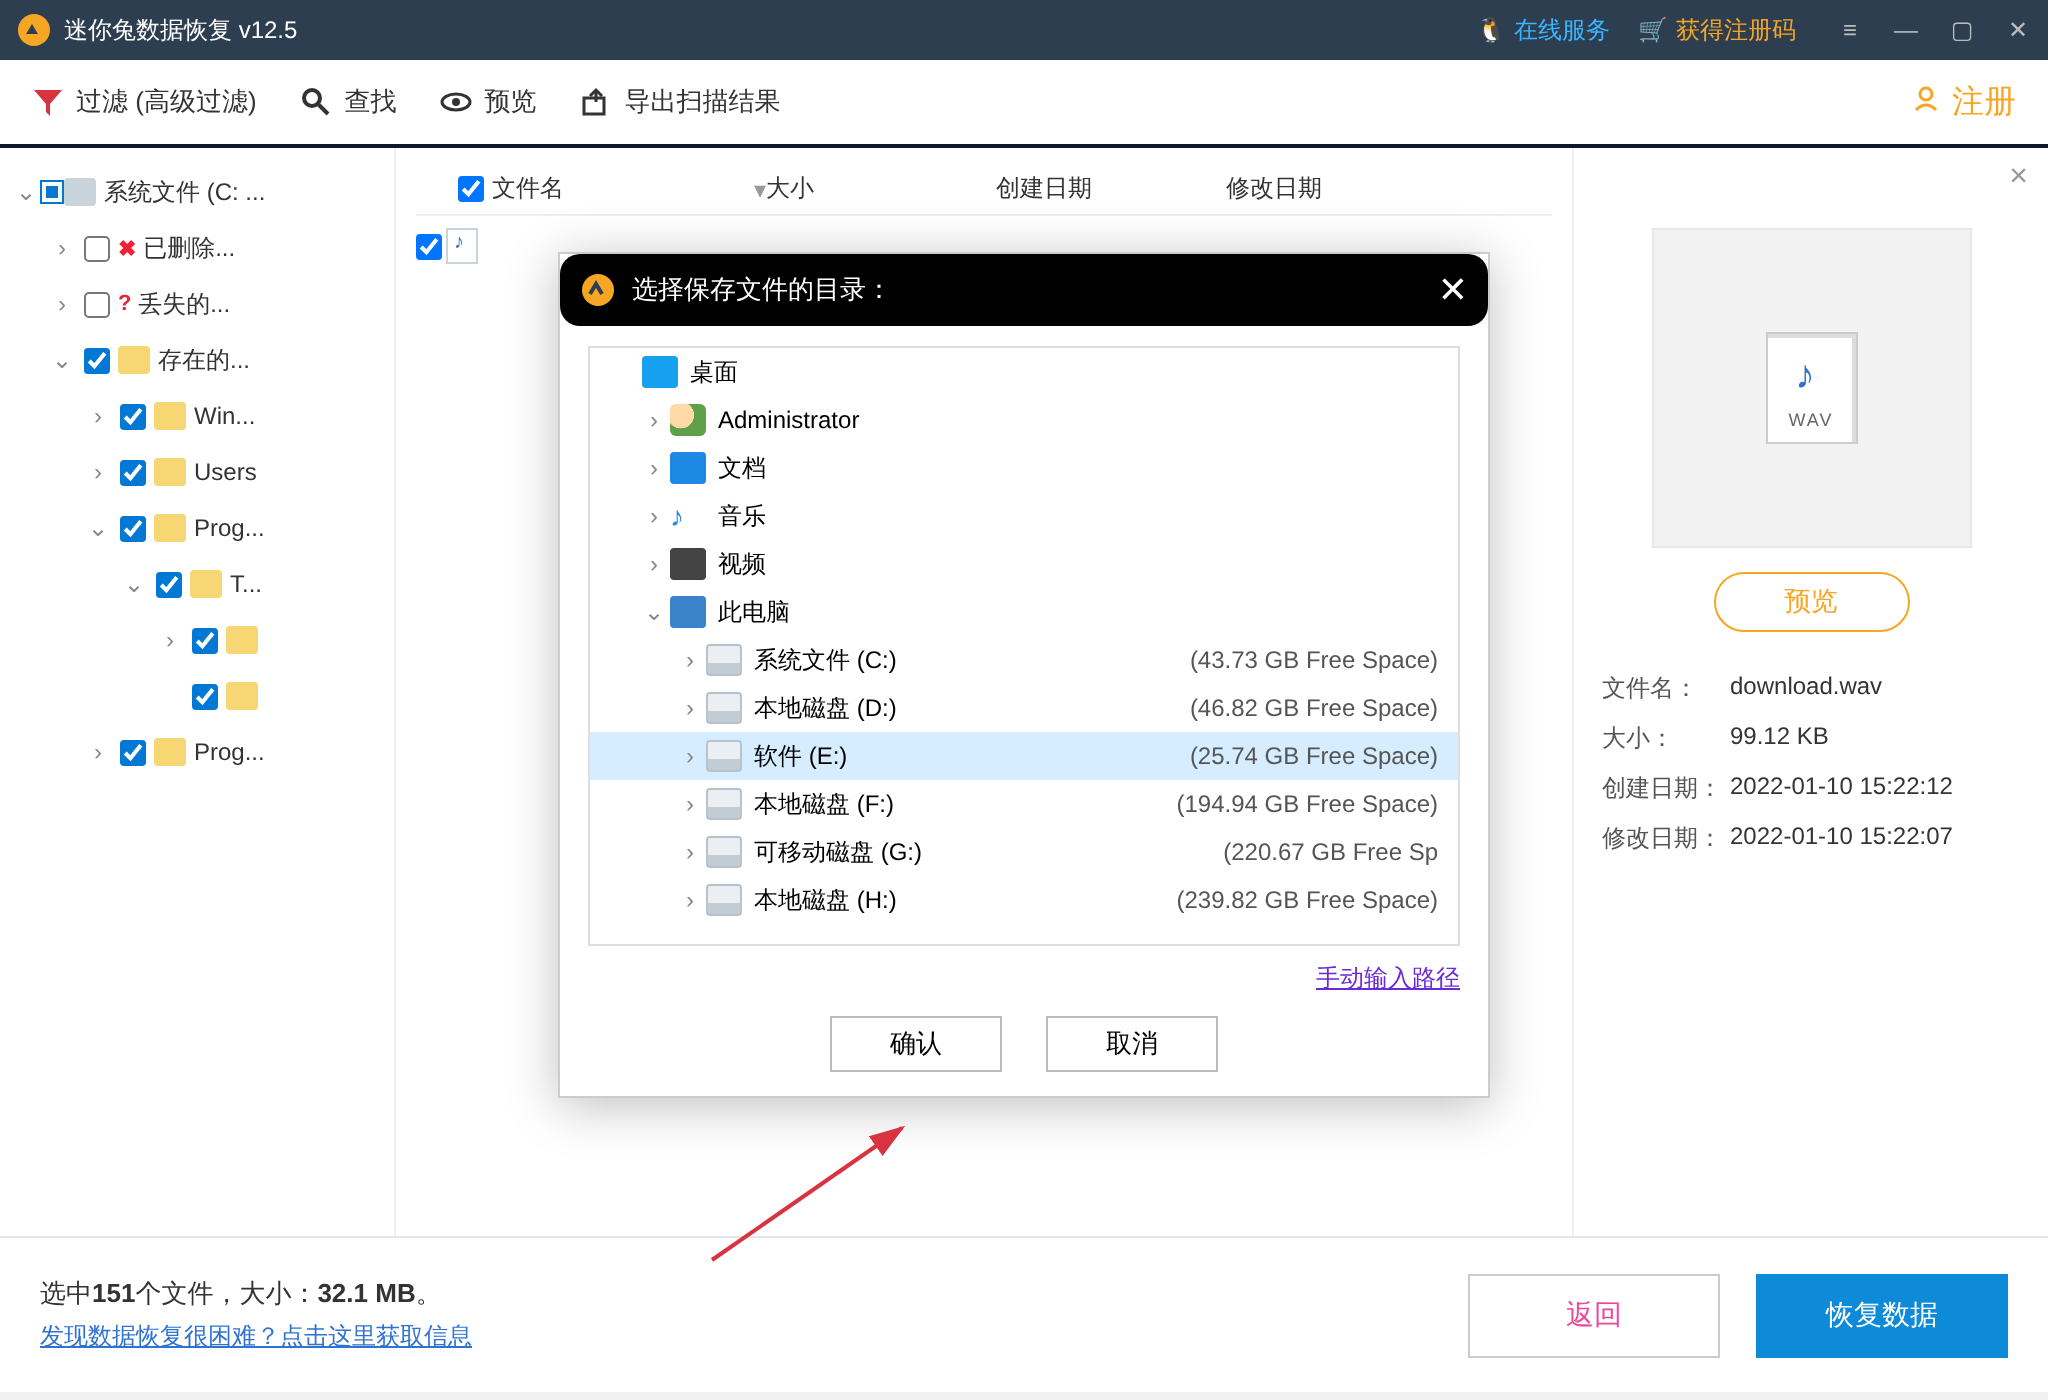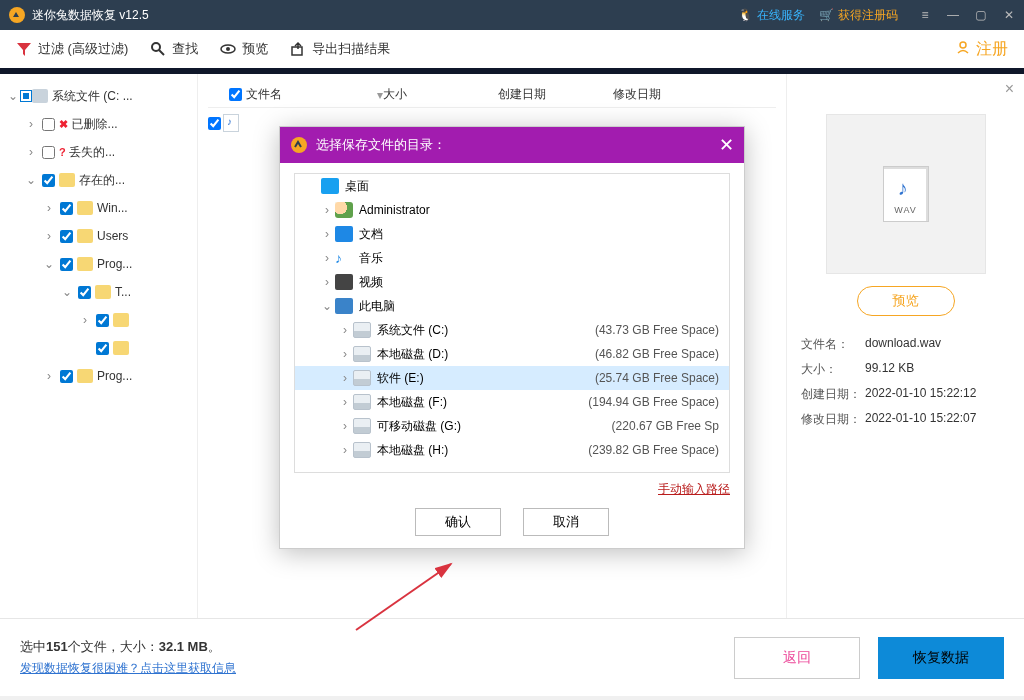--- a/index.html
+++ b/index.html
@@ -7,21 +7,21 @@
 
 .titlebar { height: 30px; background: #2d3e50; display: flex; align-items: center; padding: 0 8px; color: #fff; font-size: 12px; }
 .titlebar .app-icon { width: 18px; height: 18px; margin-right: 6px; display:inline-flex; align-items:center; justify-content:center; }
 .titlebar .title { flex: 0 0 auto; margin-right: auto; }
 .titlebar .right-area { display: flex; align-items: center; gap: 14px; }
 .titlebar .svc { color: #38b6ff; display: flex; align-items: center; gap: 4px; cursor:pointer; }
 .titlebar .reg { color: #f6a623; display: flex; align-items: center; gap: 4px; cursor:pointer; }
 .titlebar .winbtns { display: flex; gap: 14px; margin-left: 6px; color:#bbb; }
 .titlebar .winbtns span { cursor:pointer; width:14px; text-align:center; }
 
-.toolbar { height: 44px; background: #fff; display: flex; align-items: center; padding: 0 16px; gap: 22px; border-bottom: 6px solid #0f172a; }
+.toolbar { height: 44px; background: #fff; display: flex; align-items: center; padding: 0 16px; gap: 22px; border-bottom: 2px solid #0f172a; }
 .toolbar .tbtn { display: flex; align-items: center; gap: 6px; font-size: 13px; color: #333; cursor:pointer; }
 .toolbar .tbtn .ticon { width:16px; height:16px; display:inline-flex; }
 .toolbar .spacer { flex:1; }
 .toolbar .register { color: #f6a623; display:flex; align-items:center; gap:6px; cursor:pointer; }
 
 .main { display:flex; height: 544px; background:#fff; }
 .sidebar { width: 198px; border-right: 1px solid #eee; padding: 8px 6px; overflow:hidden; }
 .tree-row { display:flex; align-items:center; height:28px; font-size:12px; color:#333; white-space:nowrap; overflow:hidden; text-overflow:ellipsis; cursor:pointer; }
 .tree-row .tw { width:14px; text-align:center; color:#888; }
 .tree-row input[type="checkbox"] { margin:0 4px; accent-color:#0078d4; }
@@ -51,43 +51,43 @@
 .preview .meta { display:grid; grid-template-columns: 64px 1fr; row-gap:8px; }
 .preview .meta .k { color:#555; }
 .preview .meta .v { color:#333; }
 
 .footer { height:78px; border-top:1px solid #e6e6e6; background:#fff; display:flex; align-items:center; padding:0 20px; justify-content:space-between; }
 .footer .summary { font-size:13px; color:#333; }
 .footer .summary b { font-weight:700; }
 .footer .hint { font-size:12px; color:#2f73d0; text-decoration:underline; cursor:pointer; display:block; margin-top:4px; }
 .footer .actions { display:flex; gap:18px; }
 .footer button { width:126px; height:42px; border:1px solid #ccc; background:#fff; font-size:14px; color:#ec4899; cursor:pointer; }
-.footer button.primary { background:#0d8ad8; border-color:#0d8ad8; color:#000000; }
+.footer button.primary { background:#0d8ad8; border-color:#0d8ad8; color:#ffffff; }
 
 .modal-backdrop { position:absolute; inset:0; display:flex; align-items:flex-start; justify-content:center; }
 .modal { width:466px; margin-top:126px; background:#fff; border:1px solid #ccc; box-shadow:0 4px 24px rgba(0,0,0,.25); }
-.modal-title { height:36px; background:#a21caf; color:#fff; display:flex; align-items:center; padding:0 10px; font-size:13px; }
+.modal-title { height:36px; background:#000000; color:#fff; display:flex; align-items:center; padding:0 10px; font-size:13px;border-radius:10px; }
 .modal-title .mico { width:18px; height:18px; margin-right:8px; }
 .modal-title .mclose { margin-left:auto; cursor:pointer; font-size:18px; }
 .modal-body { padding:10px 14px 12px; }
 .dir-tree { border:1px solid #ddd; height:300px; overflow:auto; font-size:12px; }
 .dir-row { display:flex; align-items:center; height:24px; padding-left:10px; cursor:pointer; }
 .dir-row.sel { background:#d6ecff; }
 .dir-row .dexp { width:16px; color:#888; text-align:center; }
 .dir-row .dico { width:18px; height:16px; margin-right:6px; display:inline-block; }
 .desktop-ico { background:#18a0f0; border-radius:2px; }
 .person-ico { background: radial-gradient(circle at 30% 35%, #ffd9a8 0 40%, transparent 41%), #5fa14b; border-radius:3px; }
 .doc-ico { background:#1e88e5; border-radius:2px; }
 .music-ico { color:#1e88e5; display:inline-flex; align-items:center; justify-content:center; font-size:14px; }
 .video-ico { background:#444; border-radius:2px; }
 .pc-ico { background:#3a83c9; border-radius:2px; }
 .disk-ico { background:linear-gradient(#eaeff3 0 60%, #c2ccd4 60% 100%); border:1px solid #b8c2cc; border-radius:2px; }
 .dir-row .free { margin-left:auto; margin-right:10px; color:#555; }
 .manual-link { text-align:right; margin-top:8px; font-size:12px; }
-.manual-link a { color:#b91c1c; text-decoration:underline; cursor:pointer; }
+.manual-link a { color:#6d28d9; text-decoration:underline; cursor:pointer; }
 .warn { color:#d9333f; font-size:12px; margin-top:8px; line-height:1.5; }
 .modal-actions { display:flex; gap:22px; justify-content:center; margin-top:10px; }
 .modal-actions button { width:86px; height:28px; background:#fff; border:1px solid #bbb; font-size:13px; cursor:pointer; }
 
 .arrow-annot { position:absolute; left:346px; top:560px; pointer-events:none; }
 .arrow-annot svg { overflow:visible; }
 </style>
 </head>
 <body>
 

